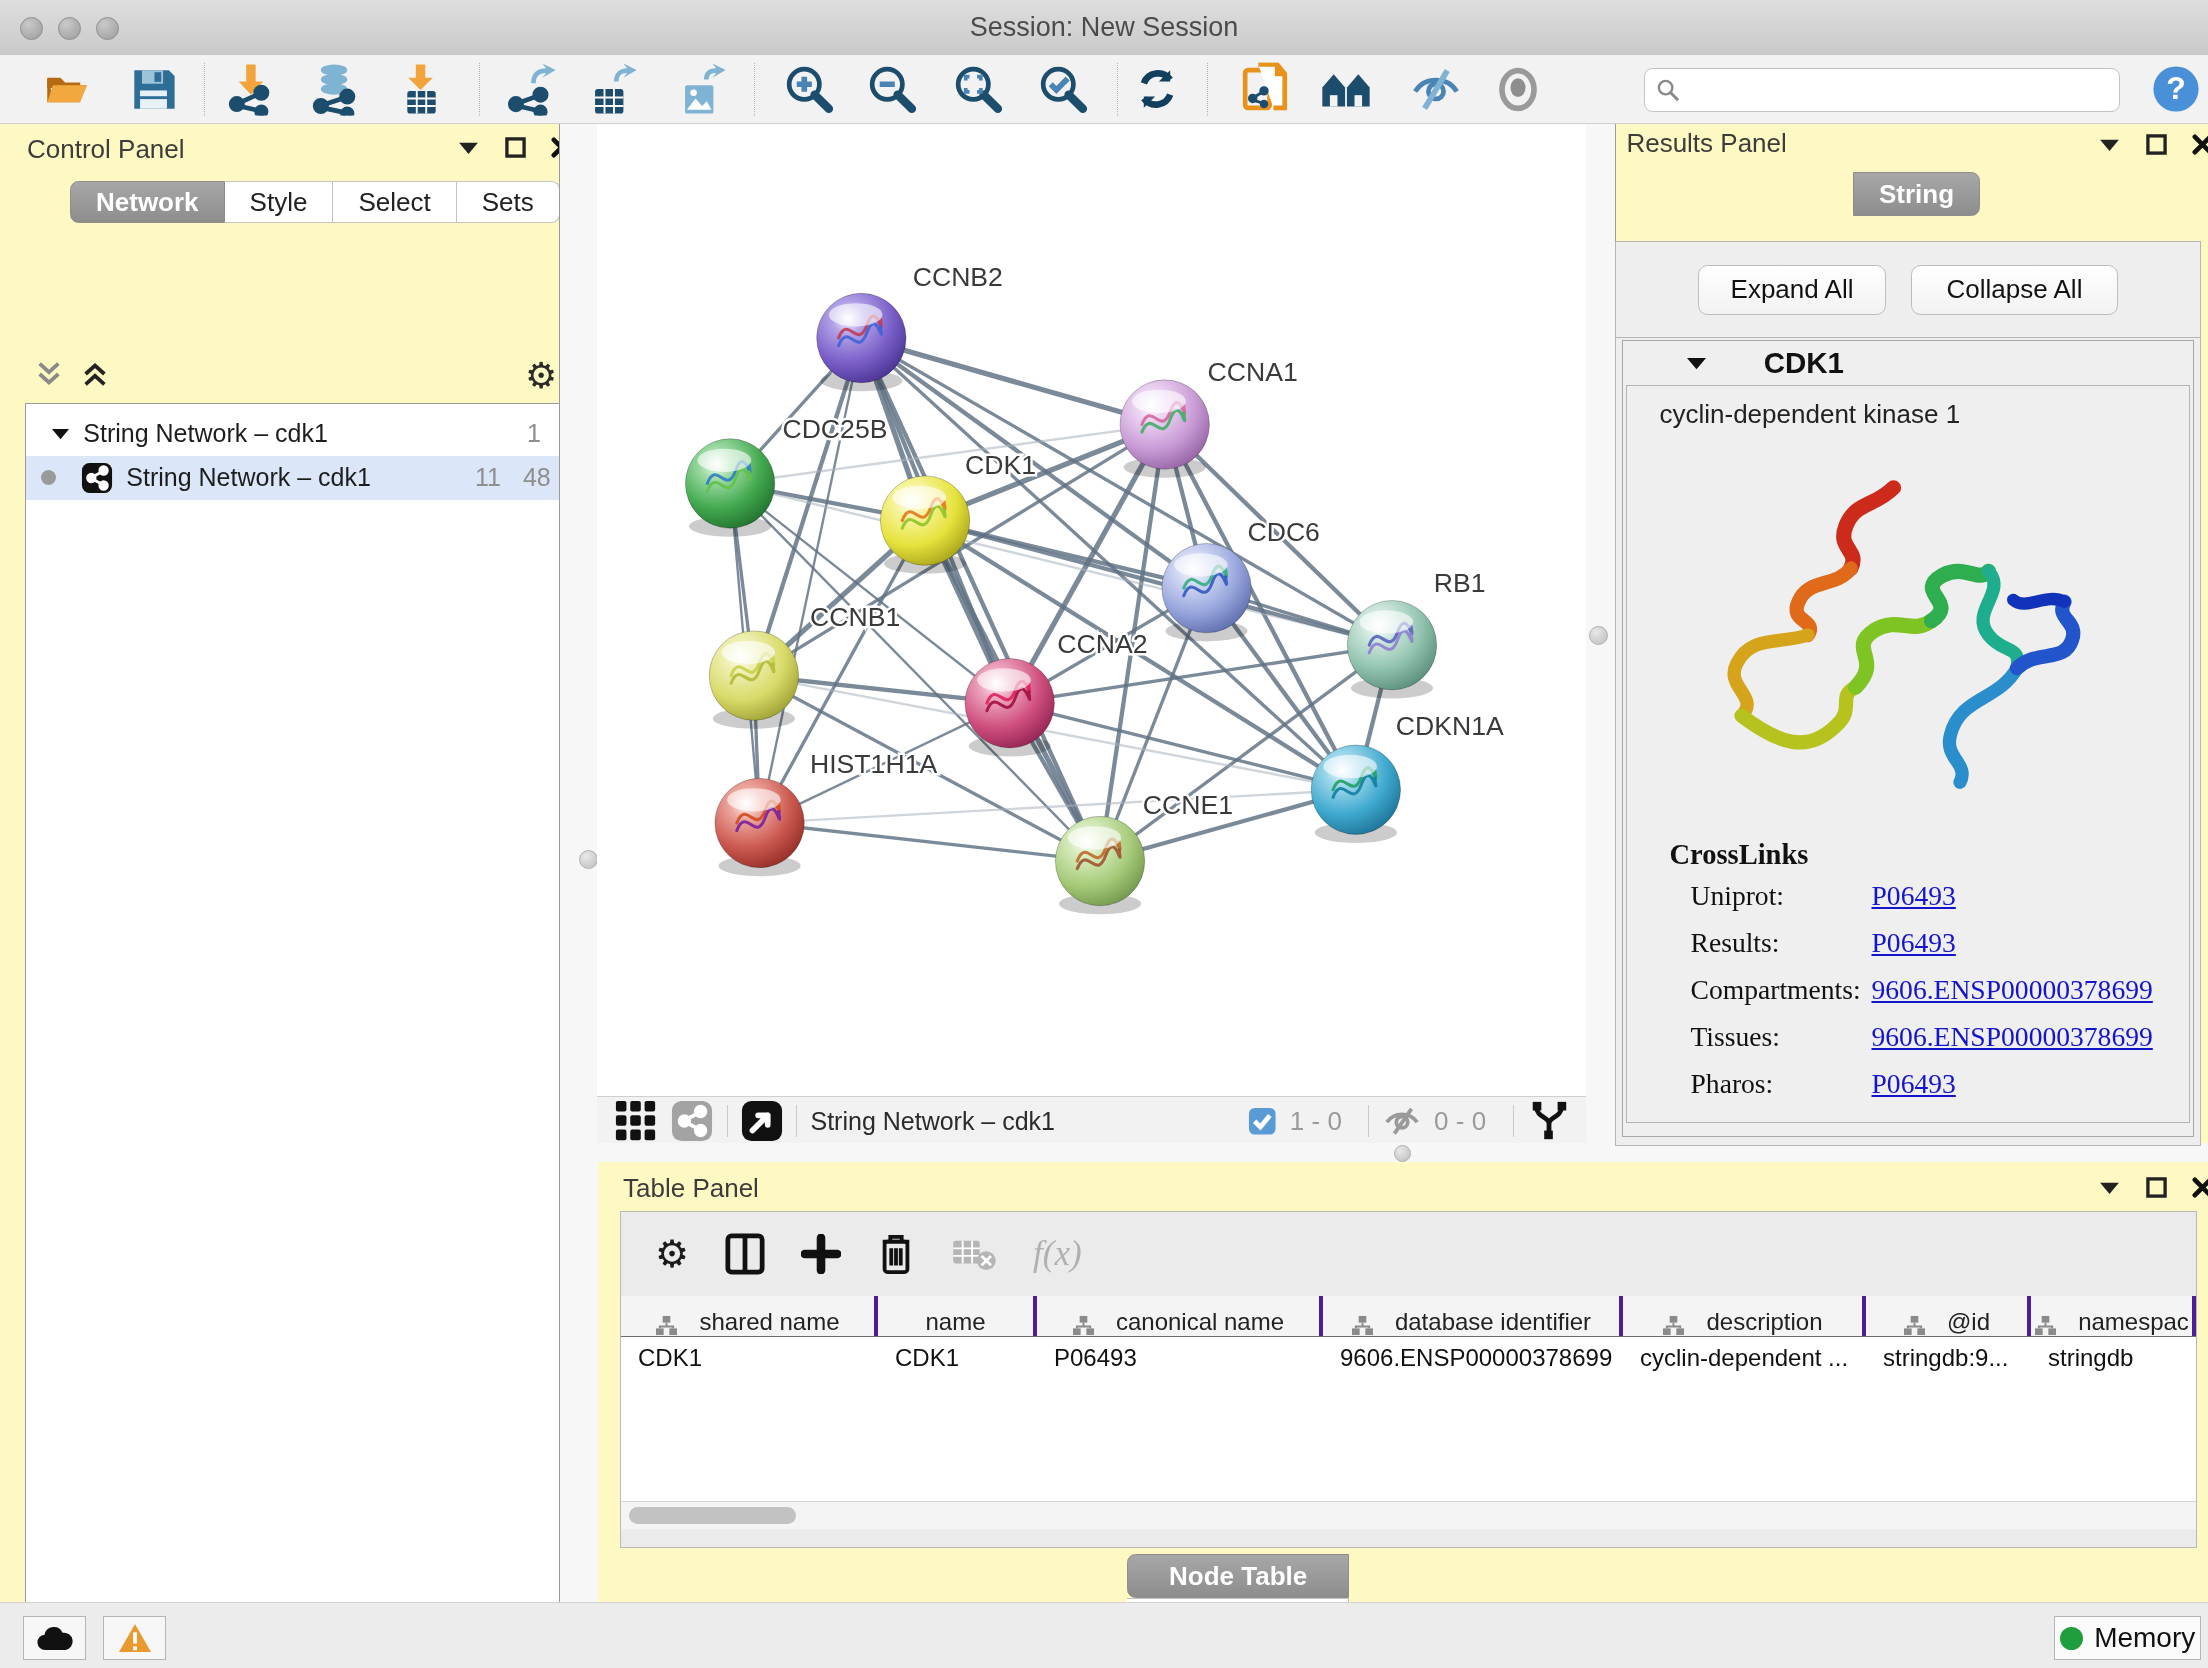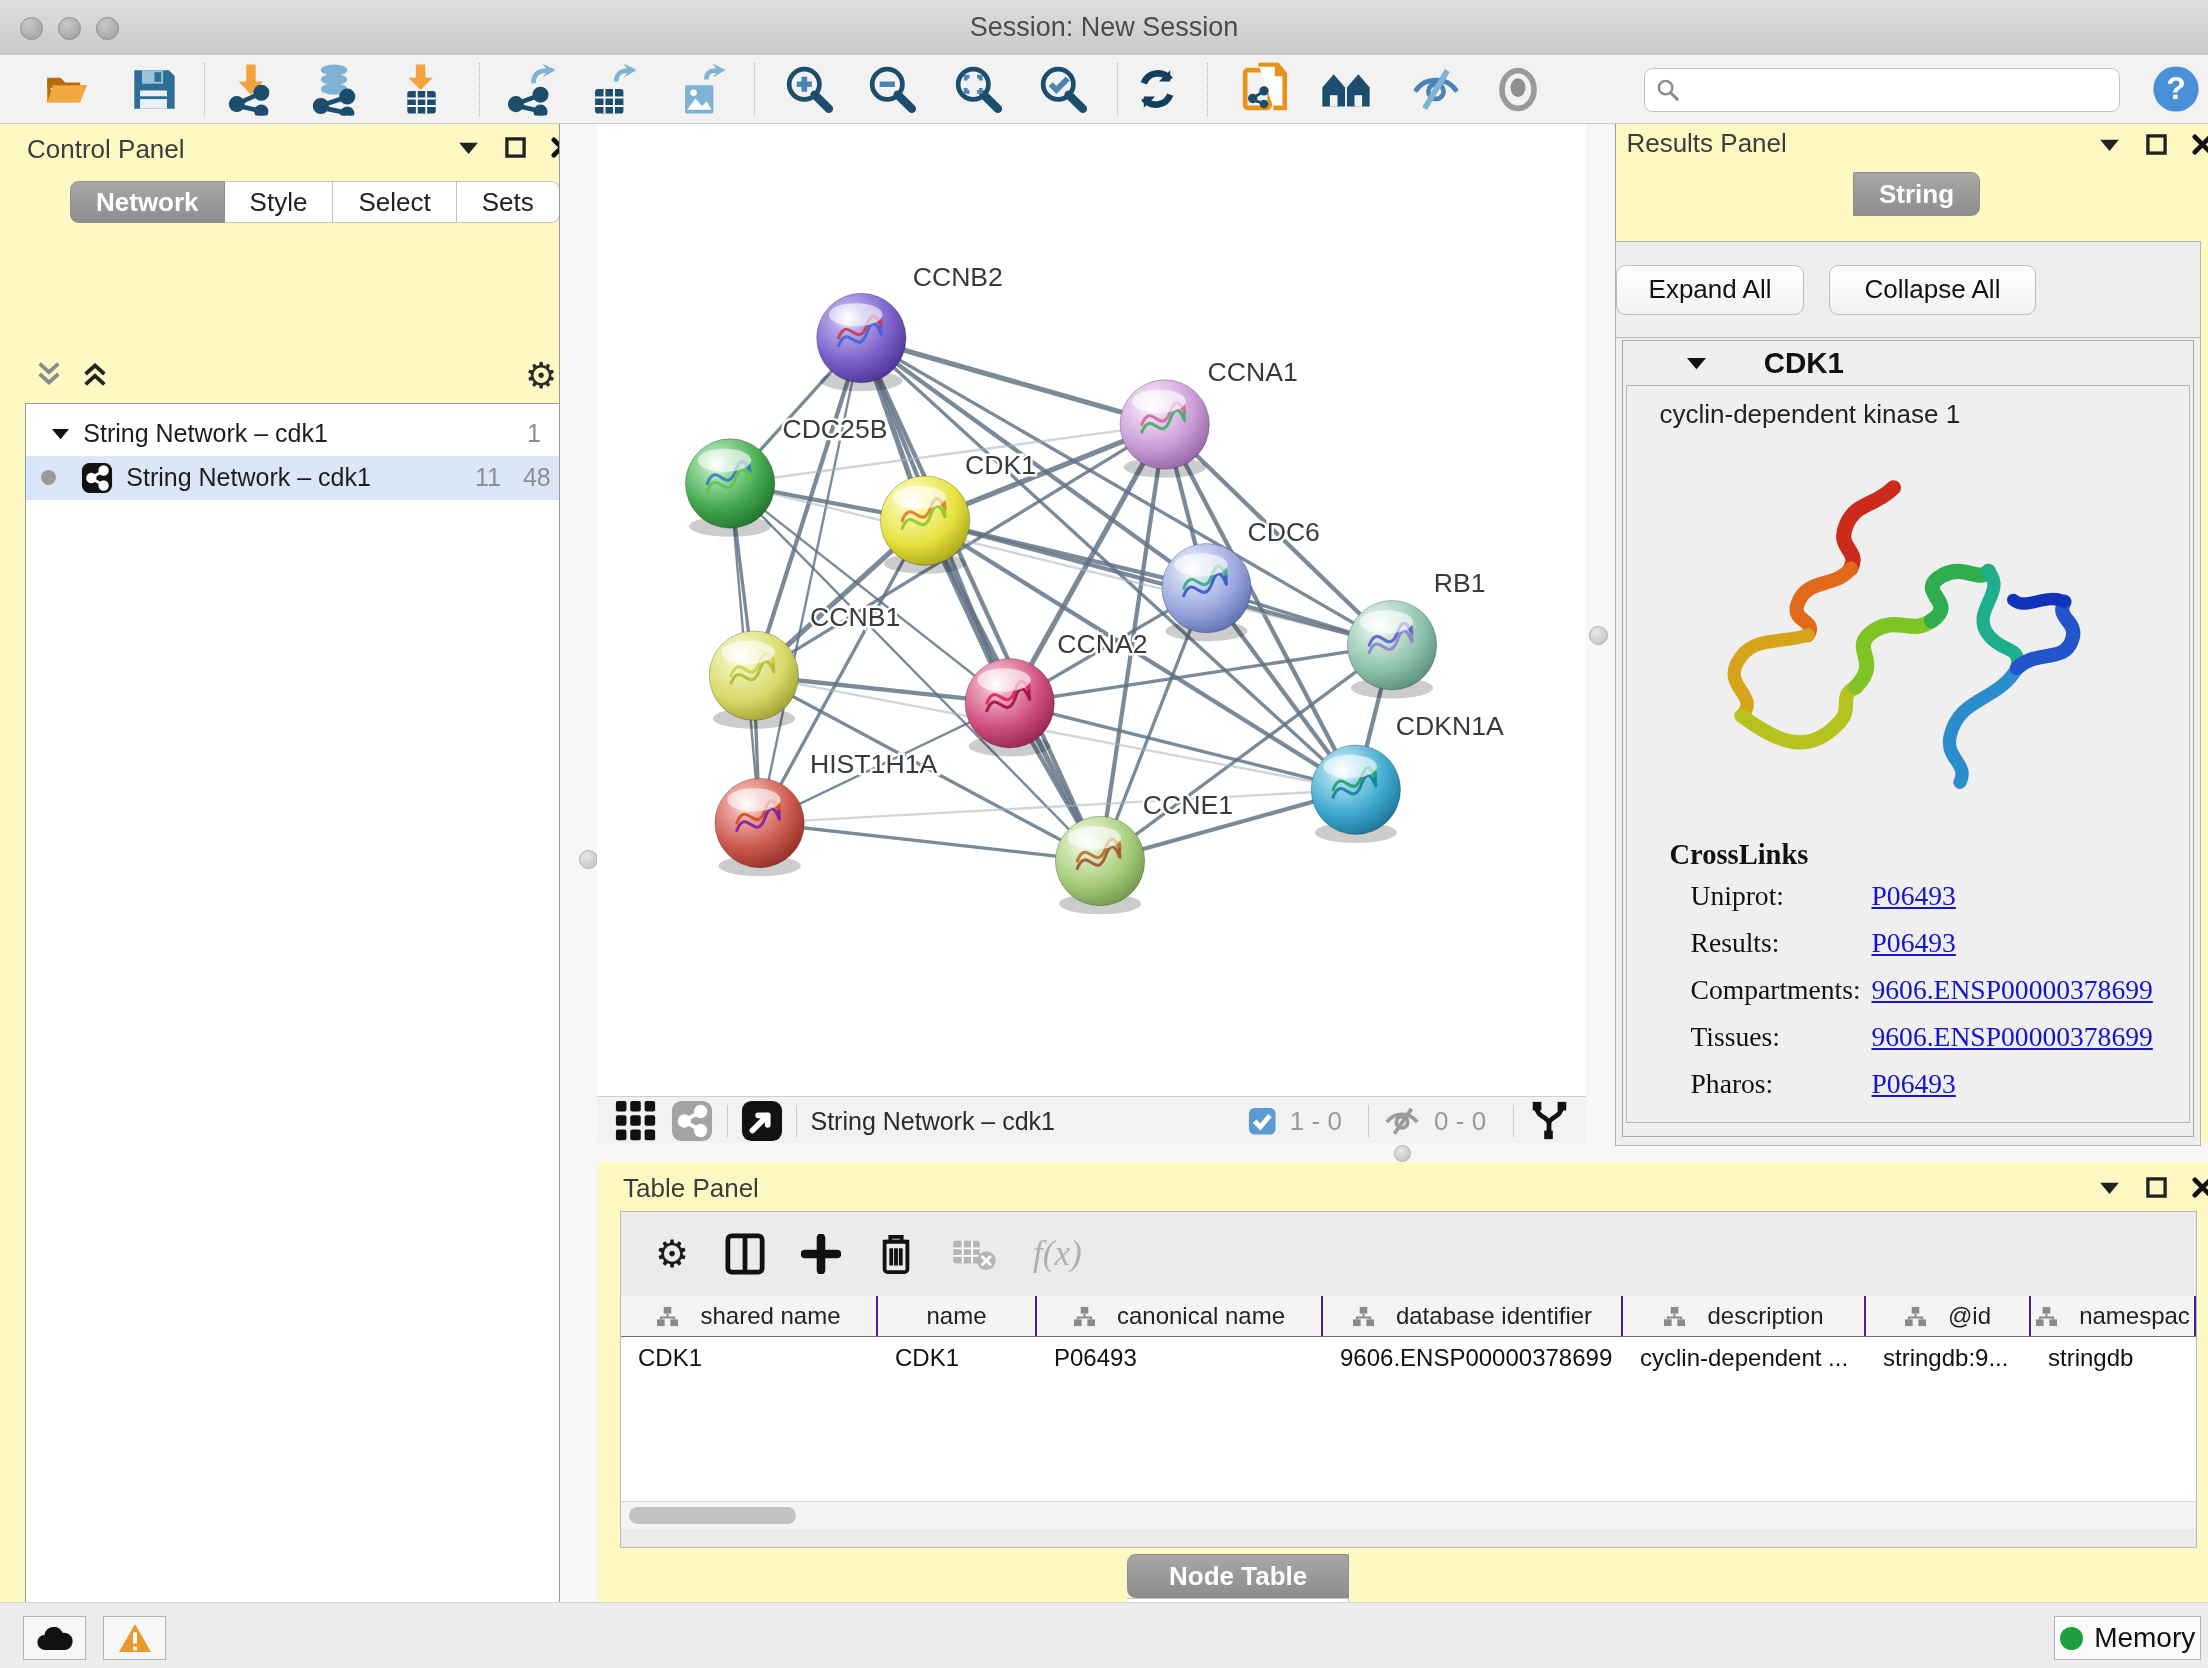--- a/index.html
+++ b/index.html
@@ -46,22 +46,22 @@
 
   
   .rbtn{background:linear-gradient(#ffffff,#f2f2f2);border:1px solid #bdbdbd;border-radius:9.5px;
     font-size:26px;color:#111;display:flex;align-items:center;justify-content:center;}
   .serif{font-family:"Liberation Serif","DejaVu Serif",serif;}
   .xlink{color:#1414cc;text-decoration:underline;}
 
   
   .tp-box{left:620px;top:1212px;width:1577px;height:337px;background:#ebebeb;border:1.9px solid #b9b9b9;box-sizing:border-box;}
   .thead{display:flex;background:#f4f4f4;border-bottom:1.9px solid #6e6e6e;height:40px;}
-  .th{display:flex;align-items:center;justify-content:center;gap:21px;font-size:24px;color:#222;
-    border-right:2px solid #4c1d95;box-sizing:border-box;overflow:hidden;white-space:nowrap;}
+  .th{display:flex;align-items:flex-end;justify-content:center;gap:21px;font-size:24px;color:#222;
+    border-right:4px solid #4c1d95;box-sizing:border-box;overflow:hidden;white-space:nowrap;}
   .td{font-size:24px;color:#111;padding-left:17px;box-sizing:border-box;overflow:hidden;white-space:nowrap;
     display:flex;align-items:center;}
   .btab{height:44px;display:flex;align-items:center;justify-content:center;font-size:26px;color:#222;
     background:#fff;border:1px solid #c3c3c3;border-left:none;padding:0 28.5px;box-sizing:border-box;}
 
   
   .statusbar{left:0;top:1602px;width:2208px;height:67px;background:#ececec;border-top:1.9px solid #d2d2d2;}
   .sq-btn{position:absolute;top:13.3px;width:61px;height:42px;background:#f7f7f7;border:1.9px solid #b5b5b5;
     display:flex;align-items:center;justify-content:center;}
   .glyph{font-size:30px;line-height:1;}
@@ -594,21 +594,21 @@
       <svg width="21" height="21" viewBox="0 0 22 22">
           <rect x="2" y="2" width="18" height="18" fill="none" stroke="#222" stroke-width="3.5"></rect>
         </svg>
       <svg width="21" height="21" viewBox="0 0 22 22">
           <path d="M3 3 L19 19 M19 3 L3 19" stroke="#111" stroke-width="5" stroke-linecap="round"></path>
         </svg>
     </div>
     <div class="abs tab first last sel" style="left:238px;top:48px;height:44px;">String</div>
 
     <div class="abs" style="left:0;top:117px;width:586px;height:905px;border:1.9px solid #b5b5b5;background:#eeeeee;box-sizing:border-box;">
-      <div style="height:95px;border-bottom:1.9px solid #b5b5b5;display:flex;align-items:center;gap:25px;">
+      <div style="height:95px;border-bottom:1.9px solid #b5b5b5;display:flex;align-items:center;justify-content:center;gap:25px;">
         <div class="rbtn" style="width:186px;height:48px;">Expand All</div>
         <div class="rbtn" style="width:205px;height:48px;">Collapse All</div>
       </div>
       <div style="margin:1.9px 5.7px 0 5.7px;border:1.9px solid #a8a8a8;height:797px;box-sizing:border-box;background:#efefef;">
         <div style="height:44px;display:flex;align-items:center;">
           <svg width="21" height="14.3" viewBox="0 0 22 15" style="margin:0 57px 0 63px;">
               <path d="M1 2 h20 L11 14z" fill="#111"></path>
             </svg>
           <span style="font-size:29.5px;font-weight:bold;color:#111;">CDK1</span>
         </div>

